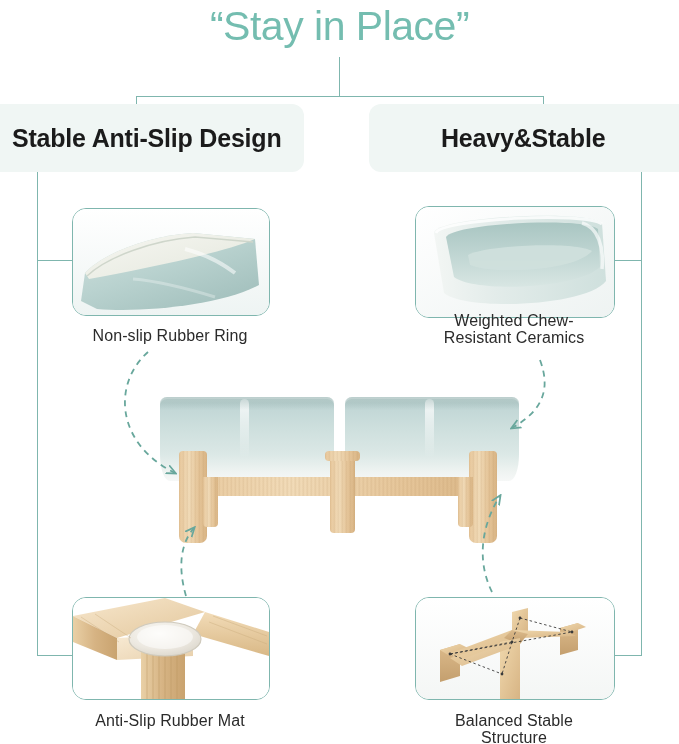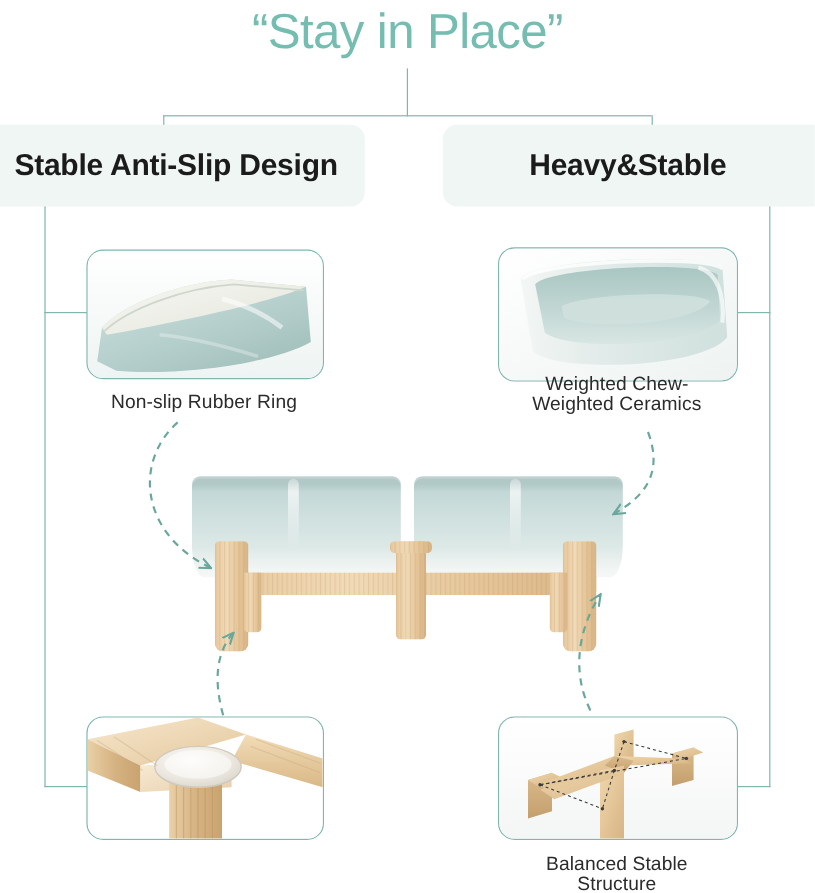--- a/index.html
+++ b/index.html
@@ -260,21 +260,21 @@
       <path d="M30,30 C40,16 168,10 182,22 L184,60 C162,82 58,86 38,70 Z" fill="url(#trInner)"></path>
 
       <path d="M52,48 C70,38 160,34 176,44 C160,64 78,68 54,58 Z" fill="#cfe0dd" opacity="0.9"></path>
 
       <path d="M20,26 C24,12 170,4 186,17" fill="none" stroke="#ffffff" stroke-width="3" stroke-opacity="0.8"></path>
       <path d="M166,16 C182,20 188,40 186,62" fill="none" stroke="#ffffff" stroke-width="3.5" stroke-opacity="0.65"></path>
     </svg>
   </div>
   <div id="cap-tr" class="caption">
     <div>Weighted Chew-</div>
-    <div>Weighted Ceramics</div>
+    <div>Resistant Ceramics</div>
   </div>
 
   <div id="product">
     <div id="bowl-left" class="bowl"></div>
     <div id="bowl-right" class="bowl"></div>
     <div id="rail" class="wood"></div>
     <div id="leg-l-outer" class="wood"></div>
     <div id="leg-l-inner" class="wood"></div>
     <div id="leg-c-top" class="wood"></div>
     <div id="leg-c-cap" class="wood"></div>
@@ -326,20 +326,23 @@
       <ellipse cx="92" cy="41" rx="36" ry="17" fill="url(#blPad)" stroke="#cfcabd" stroke-width="1.2"></ellipse>
       <ellipse cx="92" cy="39" rx="28" ry="12" fill="#ffffff" opacity="0.5"></ellipse>
 
       <g stroke="#c9a97b" stroke-opacity="0.4" stroke-width="1">
         <line x1="8" y1="19" x2="46" y2="44"></line>
         <line x1="22" y1="16" x2="58" y2="40"></line>
         <line x1="140" y1="18" x2="194" y2="38"></line>
         <line x1="136" y1="24" x2="194" y2="46"></line>
       </g>
     </svg>
+  </div>
+  <div id="cap-bl" class="caption">
+    <div>Anti-Slip Rubber Mat</div>
   </div>
 
   <div id="card-br" class="photo-card">
     <svg class="art" viewBox="0 0 198 101" preserveAspectRatio="none">
       <defs>
         <linearGradient id="brBg" x1="0" y1="0" x2="0" y2="1">
           <stop offset="0%" stop-color="#ffffff"></stop>
           <stop offset="100%" stop-color="#f4f6f5"></stop>
         </linearGradient>
         <linearGradient id="brWood" x1="0" y1="0" x2="1" y2="1">

